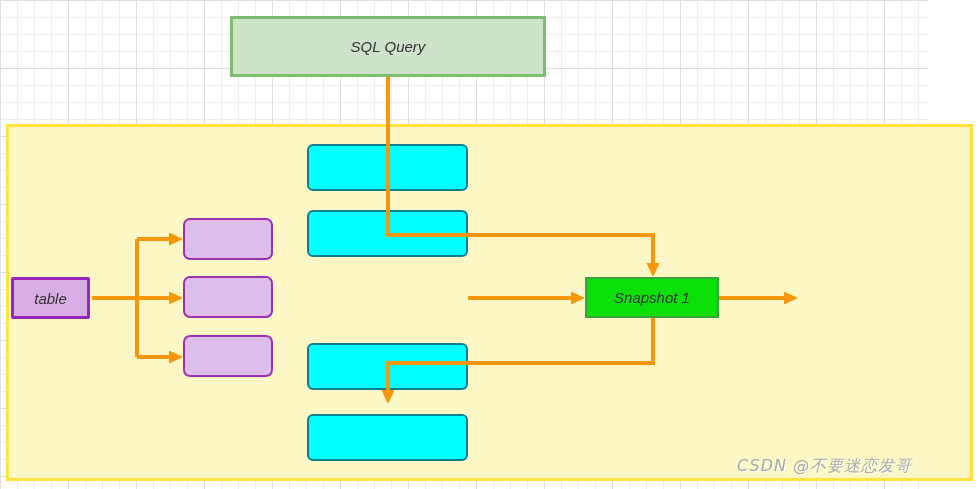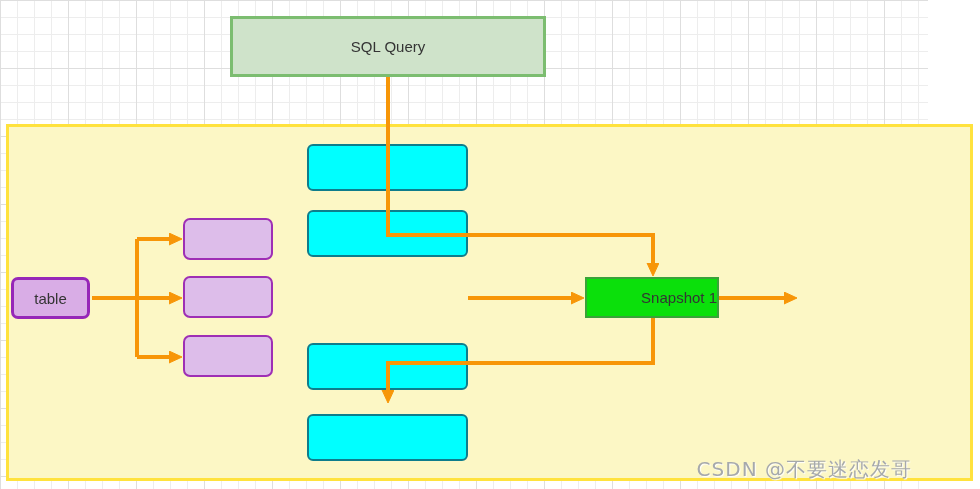--- a/index.html
+++ b/index.html
@@ -8,20 +8,21 @@
     font-family:"Liberation Sans","DejaVu Sans",sans-serif;
   }
   .canvas{
     position:relative;width:928px;height:489px;
     background:
       linear-gradient(to right, var(--grid-major,#dedede) 1px, transparent 1px) 0 0/68px 68px,
       linear-gradient(to bottom, var(--grid-major,#dedede) 1px, transparent 1px) 0 0/68px 68px,
       linear-gradient(to right, var(--grid-minor,#ededed) 1px, transparent 1px) 0 0/17px 17px,
       linear-gradient(to bottom, var(--grid-minor,#ededed) 1px, transparent 1px) 0 0/17px 17px,
       #ffffff;
+    font-style: italic;
   }
   .node{
     position:absolute;box-sizing:border-box;
     display:flex;align-items:center;justify-content:center;
     font-size:15px;color:var(--text,#343434);
     white-space:nowrap;
   }
   .scope{
     position:absolute;box-sizing:border-box;
     left:6px;top:124px;width:967px;height:357px;
@@ -40,50 +41,49 @@
   }
   .cyan.r1{top:144px}.cyan.r2{top:210px}.cyan.r3{top:275px}
   .cyan.r4{top:343px}.cyan.r5{top:414px}
   .purple{
     left:183px;width:90px;height:42px;border-radius:7px;
     background:var(--purple-fill,#ddbdea);
     border:2px solid var(--purple-border,#9e2fb5);
   }
   .purple.p1{top:218px}.purple.p2{top:276px}.purple.p3{top:335px}
   .tablebox{
-    left:11px;top:277px;width:79px;height:42px;border-radius:7px;
+    left:11px;top:277px;width:79px;height:42px;border-radius:2px;
     background:var(--table-fill,#d9ade6);
     border:3px solid var(--table-border,#9627b8);
   }
   .snap{
     top:277px;height:41px;
     background:var(--green-fill,#0be00b);
     border:2px solid var(--green-border,#3aa23a);
-    justify-content:flex-end;
   }
   .snap.s1{left:585px;width:134px}
   .snap.s2{left:798px;width:136px}
   svg.arrows{
     position:absolute;left:0;top:0;width:980px;height:489px;
     pointer-events:none;
   }
   svg.arrows path{
     fill:none;
     stroke:var(--arrow,#f79608);
     stroke-width:4;
     stroke-linejoin:miter;
   }
   svg.arrows marker path{
     fill:var(--arrow,#f79608);
     stroke:var(--arrow,#f79608);
     stroke-width:1;
   }
   .watermark{
     position:absolute;right:16px;top:456px;
-    font-size:20px;letter-spacing:1px;
+    font-size:16px;letter-spacing:1px;
     color:var(--watermark-color,#a6a9ac);
     text-shadow:1px 1px 1px #ffffff;
     font-family:"DejaVu Sans","Liberation Sans",sans-serif;
   }
 </style>
 </head>
 <body>
 
 <div class="canvas">
 

